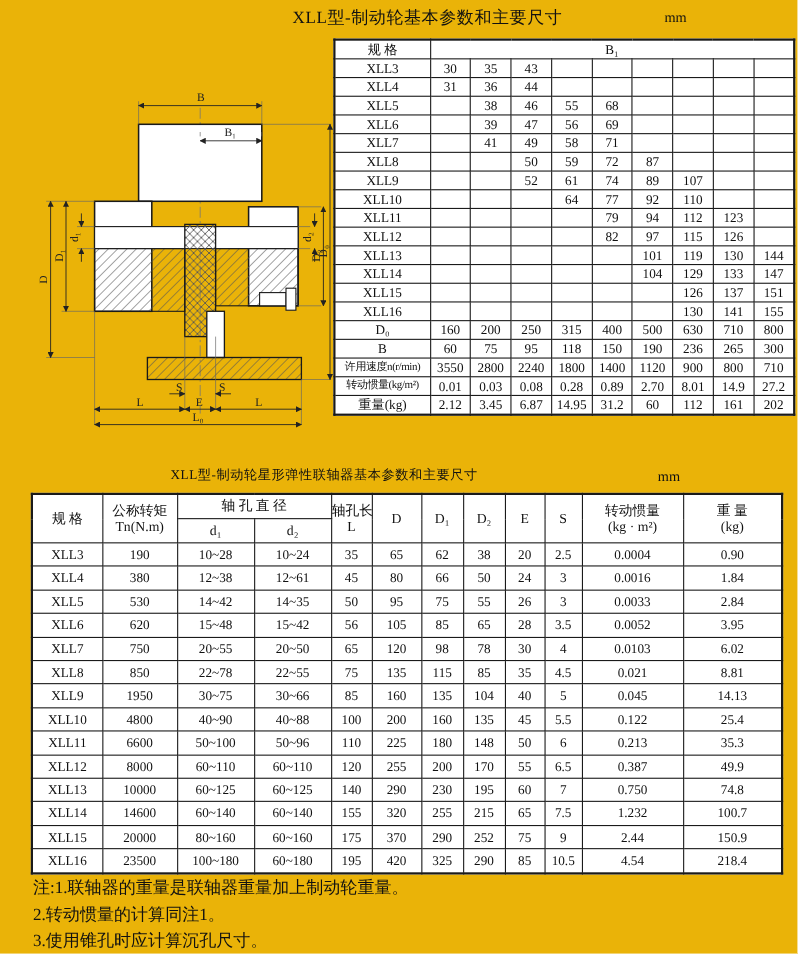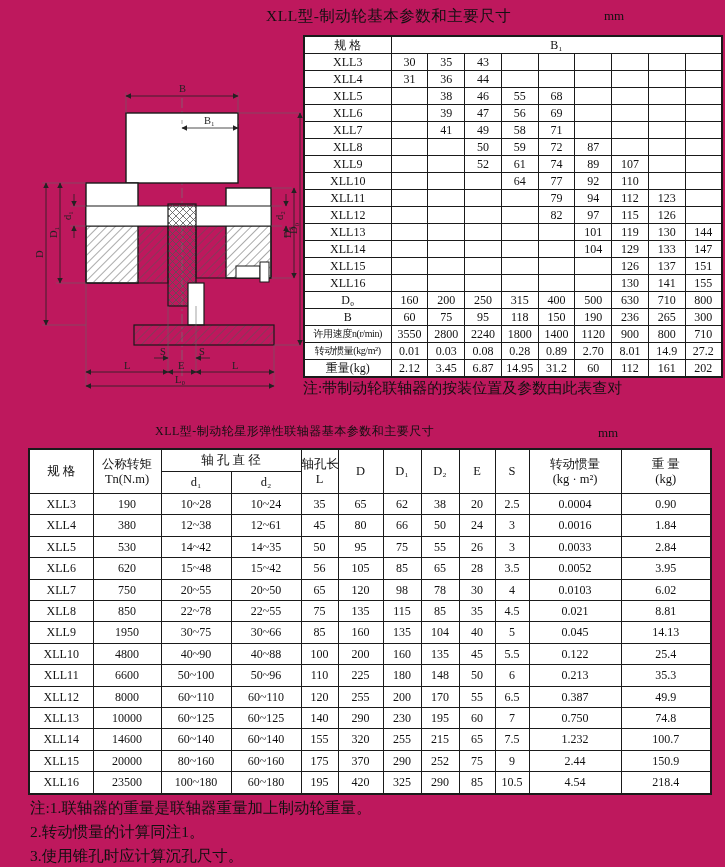--- a/index.html
+++ b/index.html
@@ -1,17 +1,17 @@
 <!DOCTYPE html>
 <html><head>
 <meta charset="utf-8">
 <style>
   html,body{margin:0;padding:0;background:#fff;}
   body{width:725px;height:867px;font-family:"Liberation Serif","DejaVu Serif",serif;color:#111;}
-  .page{position:relative;width:725px;height:867px;background:#be185d;overflow:hidden;}
+  .page{position:relative;width:725px;height:867px;background:#eab308;overflow:hidden;}
 
   .title1{position:absolute;left:266px;top:6px;font-size:15.5px;letter-spacing:.5px;white-space:nowrap;}
   .unit1{position:absolute;left:604px;top:8px;font-size:13px;}
   .title2{position:absolute;left:155px;top:423px;font-size:12px;letter-spacing:.5px;white-space:nowrap;}
   .unit2{position:absolute;left:598px;top:425px;font-size:13px;}
 
   table{border-collapse:collapse;table-layout:fixed;background:#fff;padding-left:28px;}
   th,td{border:1px solid #1a1a1a;text-align:center;vertical-align:middle;padding:0;
         overflow:hidden;white-space:nowrap;font-weight:normal;}
 
@@ -365,21 +365,20 @@
           <td>14.95</td>
           <td>31.2</td>
           <td>60</td>
           <td>112</td>
           <td>161</td>
           <td>202</td>
         </tr>
       </tbody>
   </table>
 
-  <div class="t1note">注:带制动轮联轴器的按装位置及参数由此表查对</div>
 
   <div class="title2">XLL型-制动轮星形弹性联轴器基本参数和主要尺寸</div>
   <div class="unit2">mm</div>
 
   <table class="t2">
     <colgroup>
       <col style="width:64px">
         <col style="width:68px">
         <col style="width:70px">
         <col style="width:70px">

